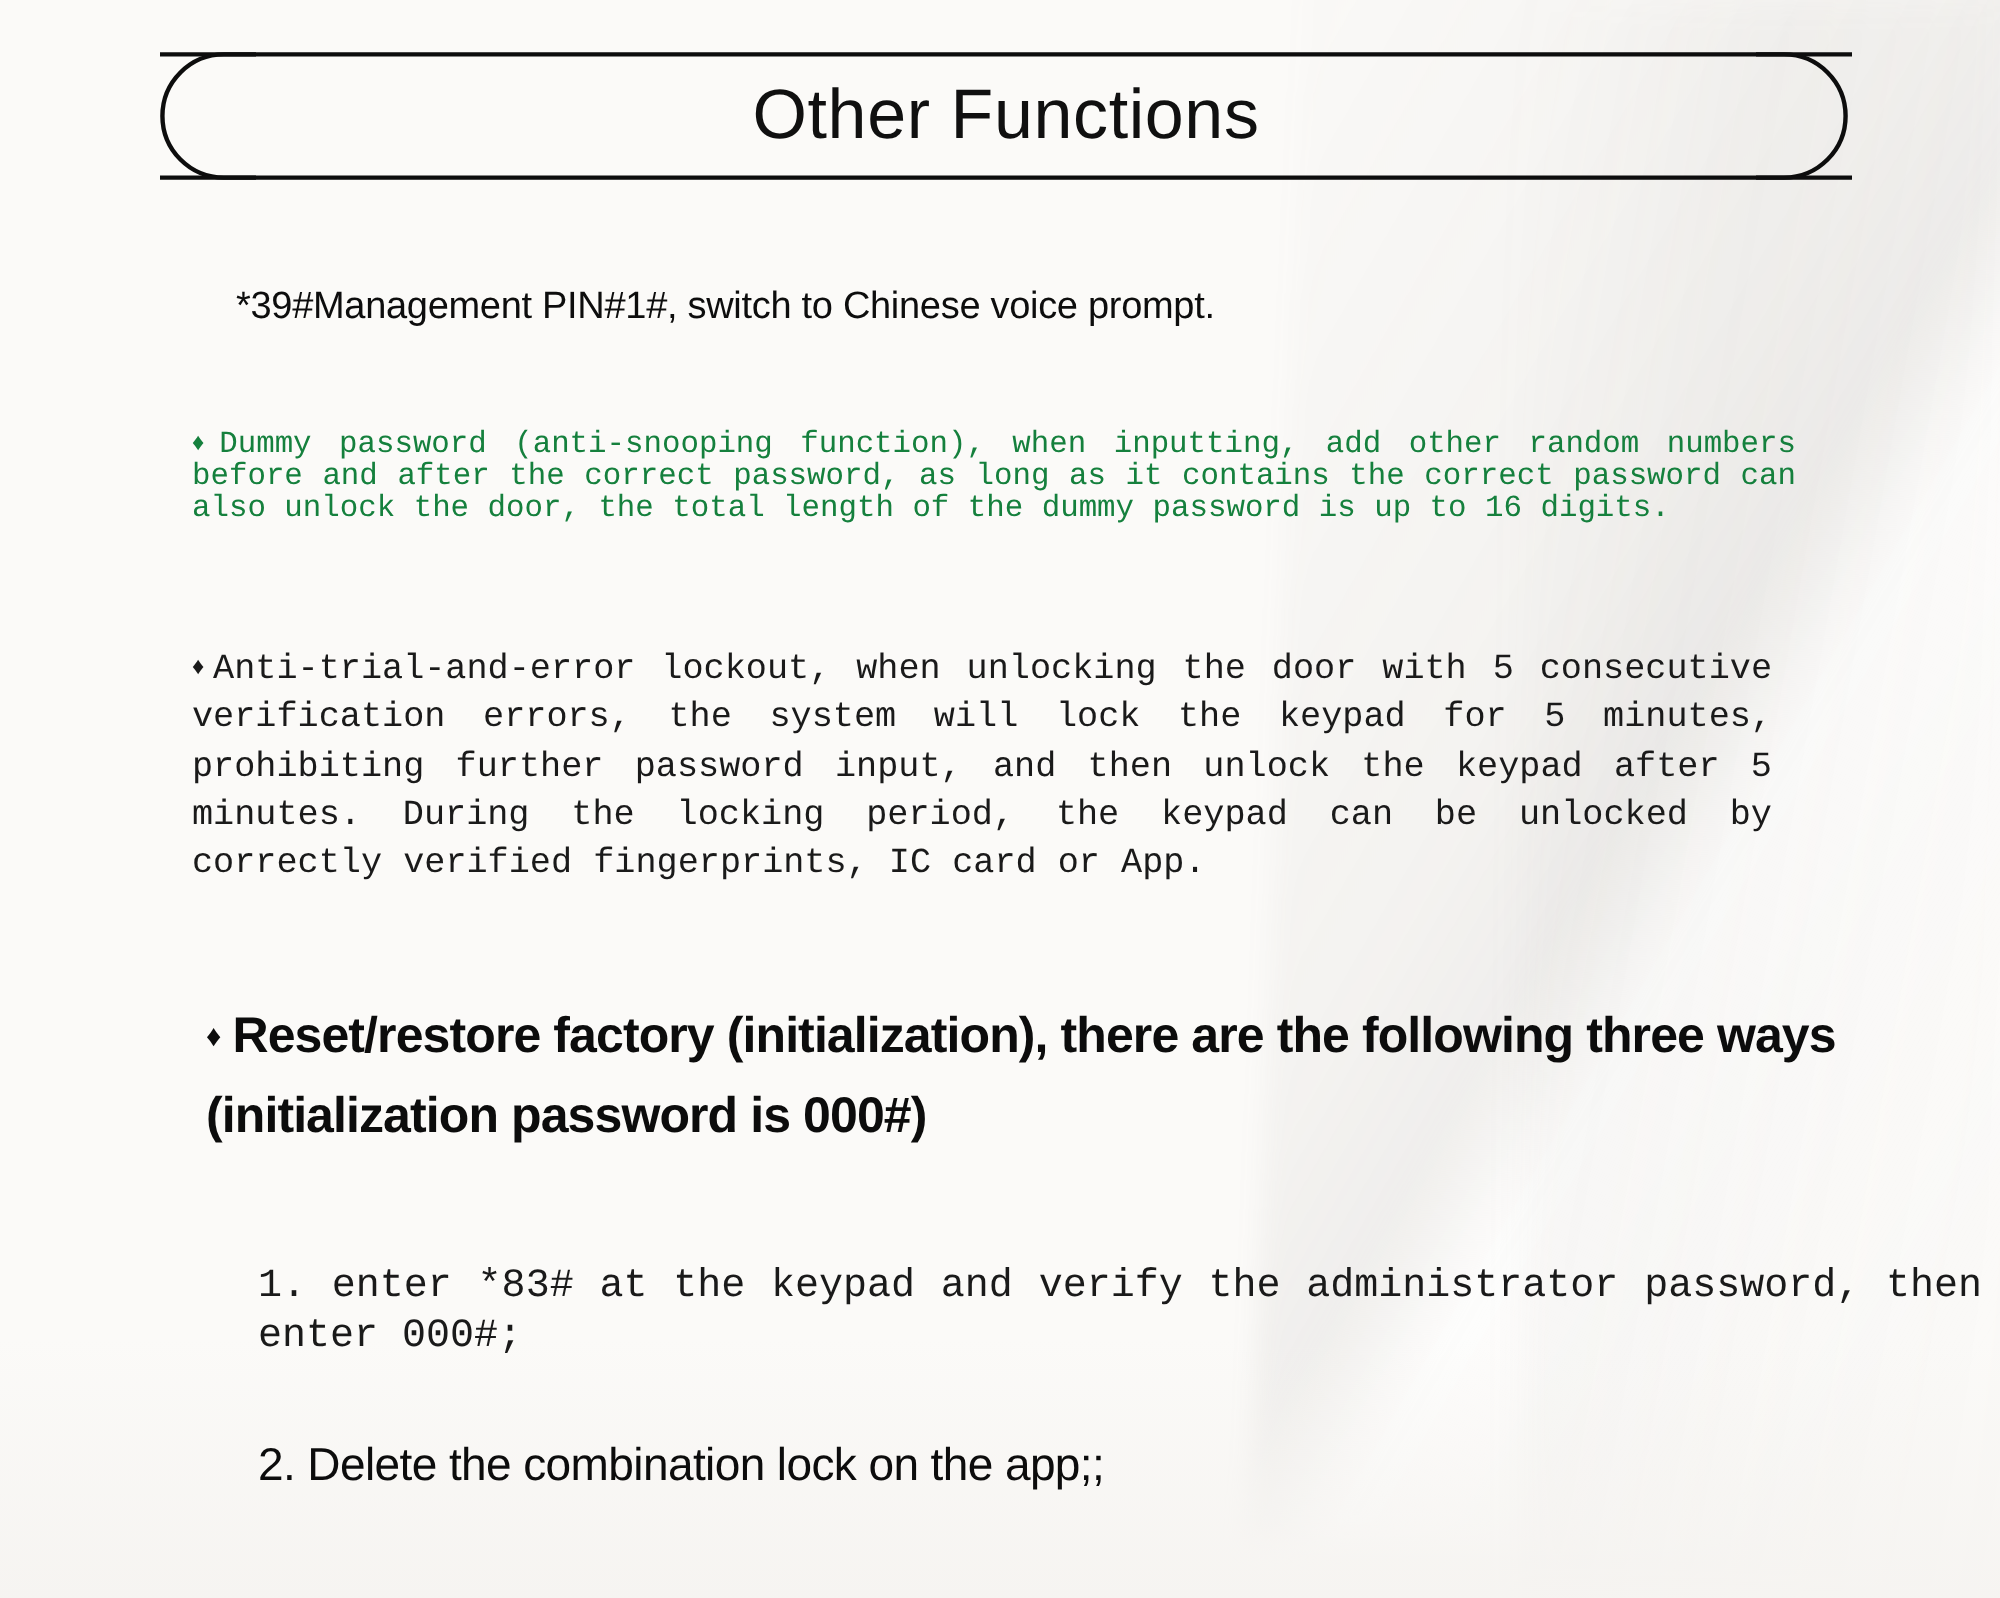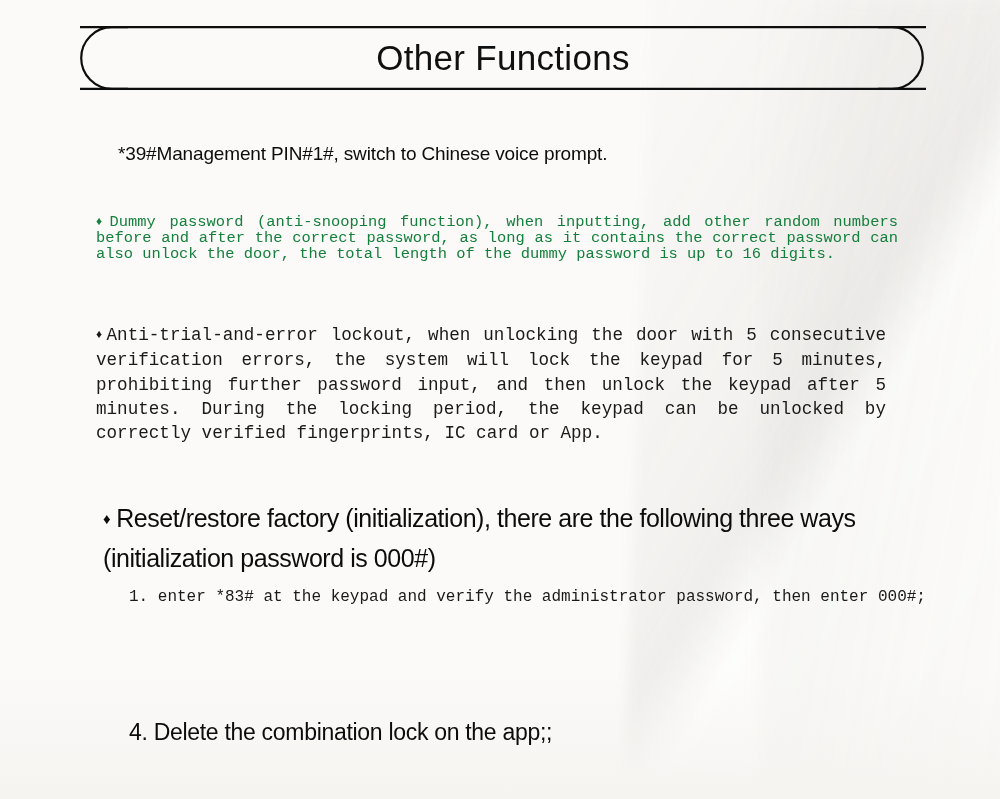--- a/index.html
+++ b/index.html
@@ -174,26 +174,27 @@
   }
   .reset-head .dia {
     font-size: 15px;
     position: relative;
     top: -3px;
     margin-right: 6px;
   }
 
   .step-mono {
     font-family: "Liberation Mono", "DejaVu Sans Mono", monospace;
-    font-size: 16px;
+    font-size: 20px;
     color: #1a1a1a;
     line-height: 25px;
     letter-spacing: 0px;
     text-align: justify;
     text-justify: inter-word;
+    margin-top: 46px;
   }
 
   .step-sans {
     font-family: "Liberation Sans", sans-serif;
     font-size: 23px;
     font-weight: 400;
     color: #0c0c0c;
     letter-spacing: -0.3px;
     white-space: nowrap;
   }
@@ -227,22 +228,22 @@
 
 
   <div class="blk mono-para" style="left:96px; top:214px; width:802px;">
     <span class="dia">♦</span><span>Dummy password (anti-snooping function), when inputting, add other random numbers before and after the correct password, as long as it contains the correct password can also unlock the door, the total length of the dummy password is up to 16 digits.</span>
   </div>
 
   <div class="blk mono-para-2" style="left:96px; top:323px; width:790px;">
     <span class="dia">♦</span><span>Anti-trial-and-error lockout, when unlocking the door with 5 consecutive verification errors, the system will lock the keypad for 5 minutes, prohibiting further password input, and then unlock the keypad after 5 minutes. During the locking period, the keypad can be unlocked by correctly verified fingerprints, IC card or App.</span>
   </div>
 
-  <div class="blk reset-head" style="left:103px; top:500px; width:878px;">
+  <div class="blk reset-head" style="left:103px; top:500px; width:878px;font-weight:bold;">
     <span class="dia">♦</span><span>Reset/restore factory (initialization), there are the following three ways (initialization password is 000#)</span>
   </div>
 
   <div class="blk step-mono" style="left:129px; top:585px; width:862px;">1. enter *83# at the keypad and verify the administrator password, then enter 000#;</div>
 
 
-  <div class="blk step-sans" style="left:129px; top:719px;">4. Delete the combination lock on the app;;</div>
+  <div class="blk step-sans" style="left:129px; top:719px;">2. Delete the combination lock on the app;;</div>
 
 </div>
 
 </body></html>

